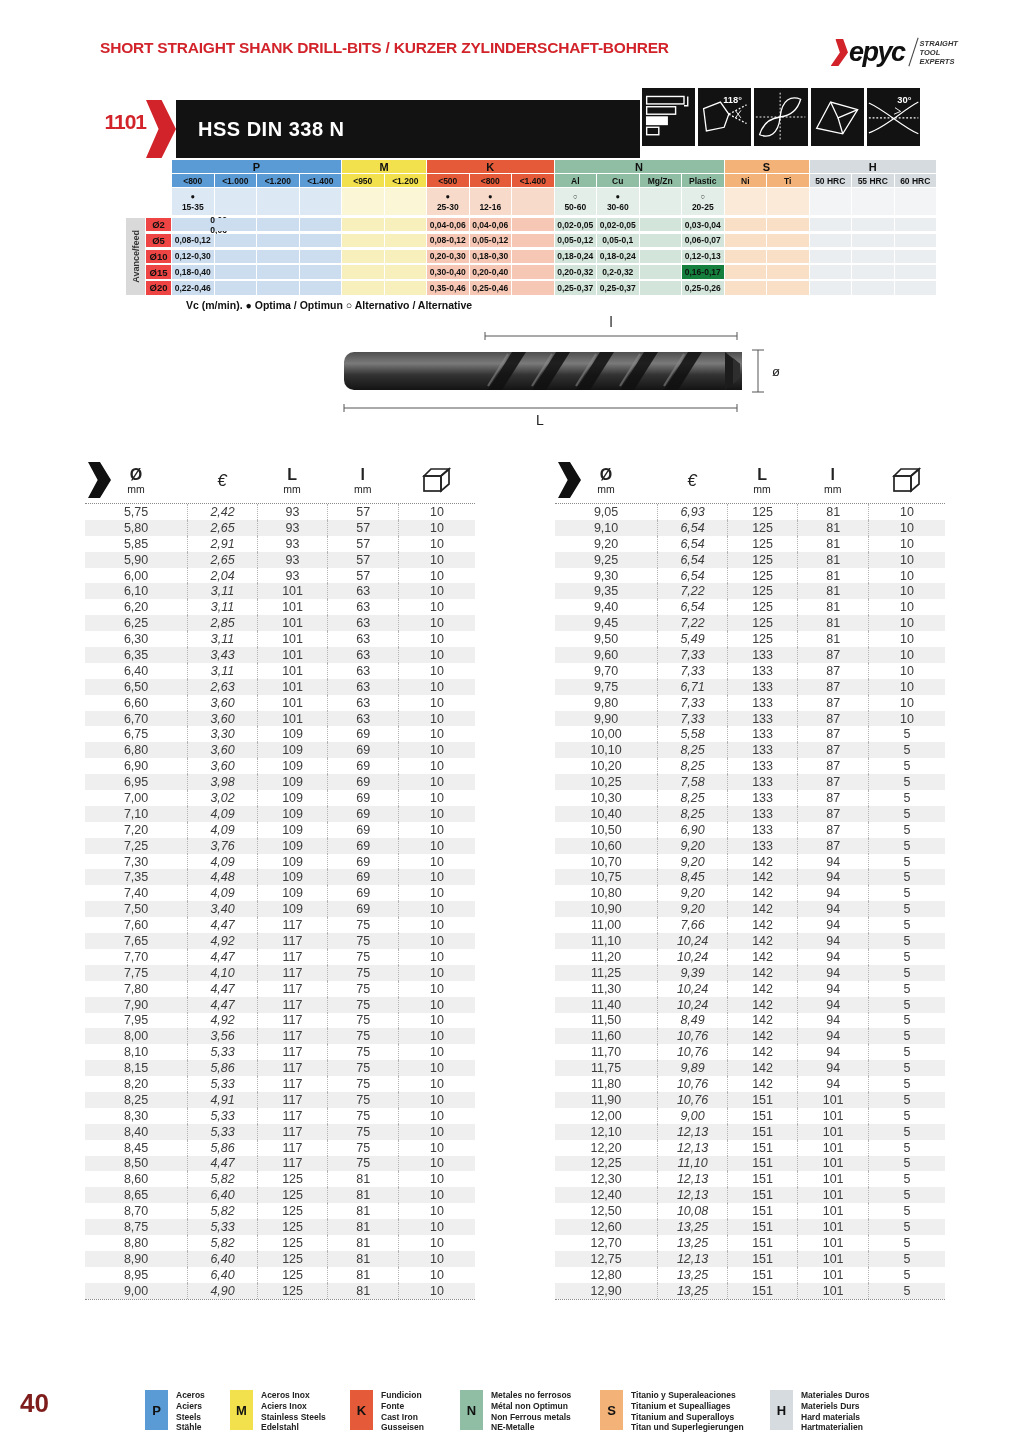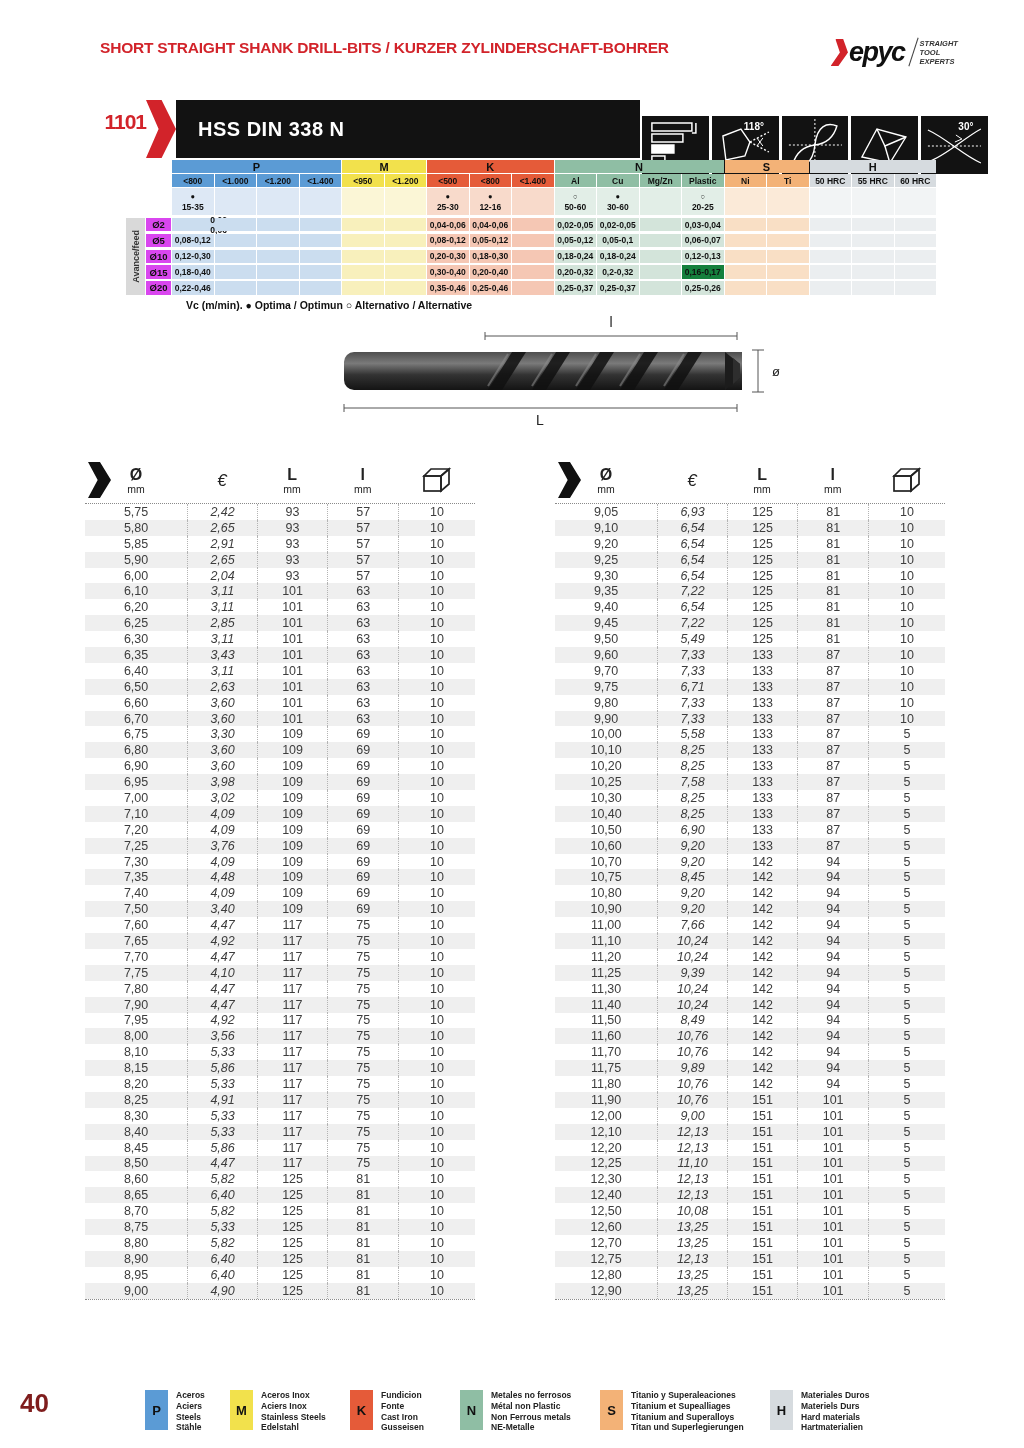--- a/index.html
+++ b/index.html
@@ -25,35 +25,35 @@
   .logo-tagline { font-size:7.5px; font-weight:bold; font-style:italic; color:#333; line-height:9px; }
 
   
   .banner-code { left:94px; top:110px; width:52px; text-align:right;
     color:#d2232a; font-size:21px; font-weight:bold; letter-spacing:-1px; }
   .banner-chevron { left:146px; top:100px; width:30px; height:58px; background:#d2232a;
     clip-path:polygon(0 0,52% 0,100% 50%,52% 100%,0 100%,42% 50%); }
   .banner-bar { left:176px; top:100px; width:464px; height:58px; background:#121212;
     color:#fff; font-size:20px; font-weight:bold; line-height:58px; padding-left:22px;
     letter-spacing:0.5px; }
-  .banner-icons { left:642px; top:116px; width:346px; height:58px; display:flex; gap:3px; }
+  .banner-icons { left:642px; top:88px; width:278px; height:58px; display:flex; gap:3px; }
   .icon-box { flex:1; background:#121212; position:relative; }
   .icon-box svg { width:100%; height:100%; display:block; }
   .icon-box text { fill:#fff; font-family:"Liberation Sans",sans-serif; font-weight:bold; }
 
   
   #speed-table { left:126px; top:160px; width:812px; height:150px; }
   .st-cell { position:absolute; display:flex; align-items:center; justify-content:center;
     font-weight:bold; color:#101010; }
   .st-sec { font-size:11px; }
   .st-lim { font-size:8.5px; }
   .st-vc  { flex-direction:column; line-height:10px; font-size:8.5px; }
   .st-vc .sym { font-size:7.5px; }
   .st-val { font-size:8.5px; }
-  .st-rowlab { font-size:9.5px; background:#d946ef; }
+  .st-rowlab { font-size:9.5px; background:#ef4444; }
   .st-side { background:#d9d9d9; display:flex; align-items:center; justify-content:center; }
   .st-side span { writing-mode:vertical-rl; transform:rotate(180deg); font-size:9px; font-weight:bold; color:#333; }
   .st-footnote { position:absolute; left:60px; top:139px; font-size:10.5px; font-weight:bold; color:#111; }
 
   
   #drill-svg { left:330px; top:314px; }
   #drill-svg text { font-family:"Liberation Sans",sans-serif; fill:#222; }
 
   
   .ptable { top:458px; width:390px; }
@@ -1153,21 +1153,21 @@
         <div>Fundicion</div>
         <div>Fonte</div>
         <div>Cast Iron</div>
         <div>Gusseisen</div>
       </div>
     </div>
     <div class="legend-item" style="left: 460px;">
       <div class="legend-box" style="background: rgb(143, 190, 164);">N</div>
       <div class="legend-lines">
         <div>Metales no ferrosos</div>
-        <div>Métal non Plastic</div>
+        <div>Métal non Optimun</div>
         <div>Non Ferrous metals</div>
         <div>NE-Metalle</div>
       </div>
     </div>
     <div class="legend-item" style="left: 600px;">
       <div class="legend-box" style="background: rgb(243, 178, 119);">S</div>
       <div class="legend-lines">
         <div>Titanio y Superaleaciones</div>
         <div>Titanium et Supealliages</div>
         <div>Titanium and Superalloys</div>

